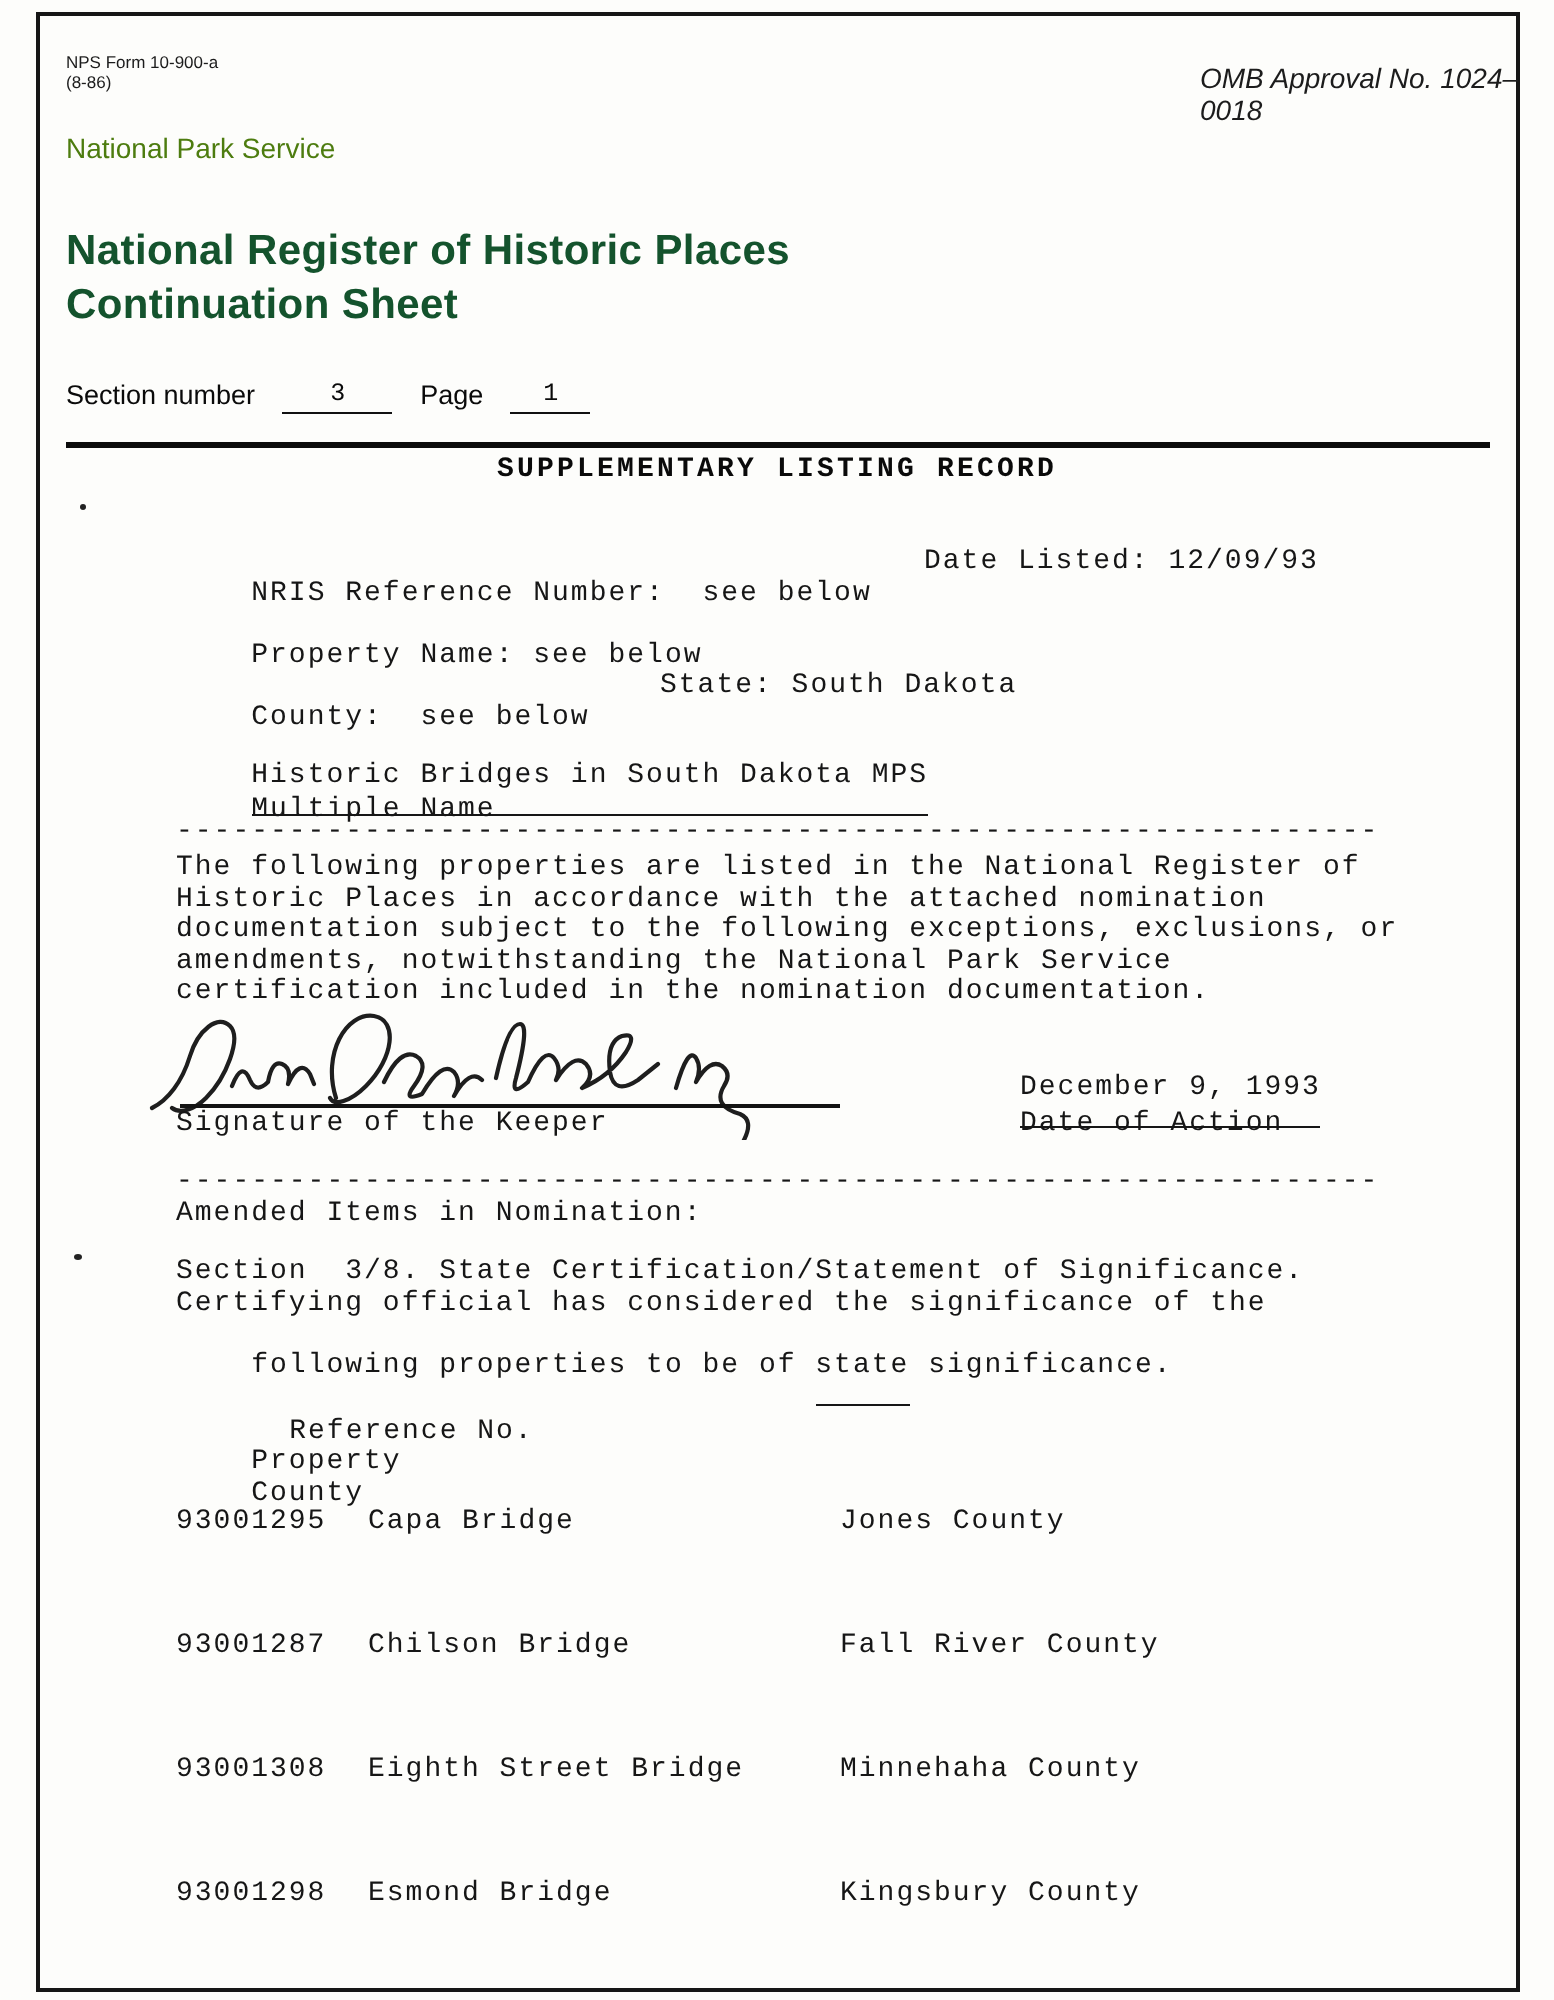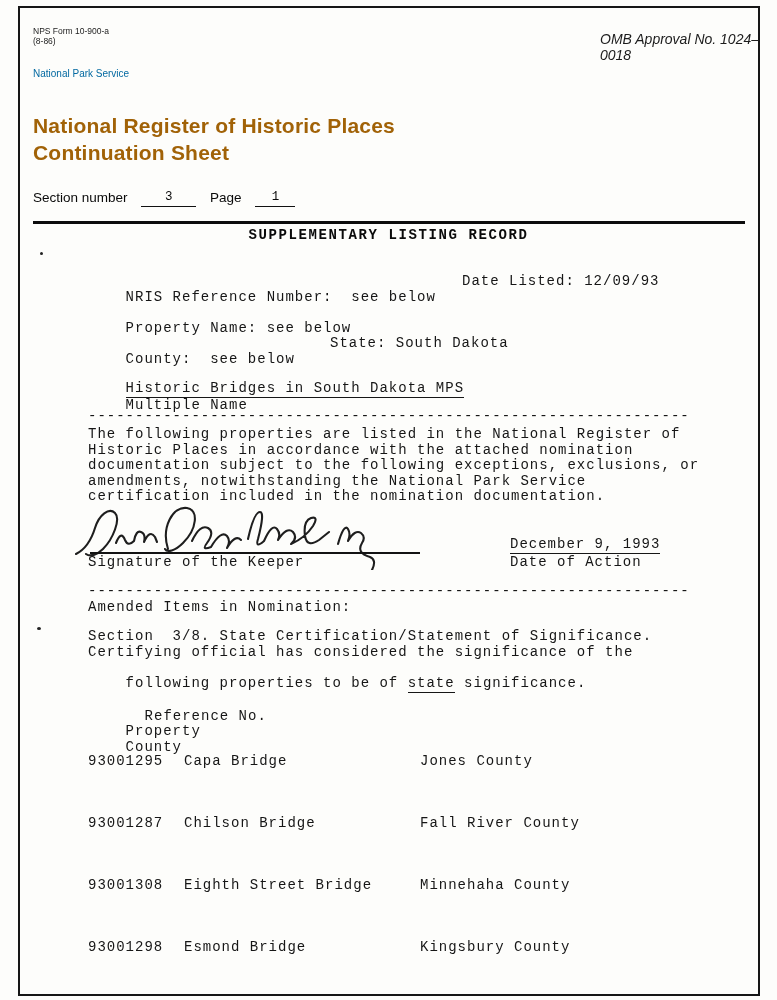--- a/index.html
+++ b/index.html
@@ -8,41 +8,41 @@
   .scan-border{position:absolute;left:18px;top:6px;right:17px;bottom:4px;border:2px solid #161616;pointer-events:none;}
   .speck{position:absolute;background:#222;border-radius:50%;}
   .s1{left:40px;top:252px;width:3px;height:3px;}
   .s2{left:37px;top:627px;width:4px;height:3px;}
 
   .meta-left{position:absolute;left:33px;top:26px;font-size:8.5px;line-height:10px;color:#1c1c1c;}
   .meta-right{position:absolute;left:600px;top:31px;font-size:14px;font-style:italic;color:#1c1c1c;}
 
   .agency{position:absolute;left:33px;top:66px;}
   .agency1{font-weight:bold;font-size:13.5px;line-height:16px;color:#000;}
-  .agency2{font-size:10px;line-height:16px;color:#0369a1;}
+  .agency2{font-size:14px;line-height:16px;color:#4d7c0f;}
 
-  .doc-title{position:absolute;left:33px;top:112px;font-weight:bold;font-size:21px;line-height:27px;color:#a16207;letter-spacing:.2px;}
+  .doc-title{position:absolute;left:33px;top:112px;font-weight:bold;font-size:21px;line-height:27px;color:#14532d;letter-spacing:.2px;}
 
   .section-row{position:absolute;left:33px;top:190px;font-size:13.5px;color:#0a0a0a;}
   .section-row .lbl{vertical-align:baseline;}
   .blank{display:inline-block;text-align:center;border-bottom:1.5px solid #111;
          font-family:"Liberation Mono","DejaVu Sans Mono",monospace;font-size:12.5px;
          margin:0 10px;transform:translateY(-2px);padding-bottom:2px;}
   .w55{width:55px;}
   .w40{width:40px;}
 
   .rule{position:absolute;left:33px;top:221px;width:712px;height:2.5px;background:#0c0c0c;}
 
   .mono{font-family:"Liberation Mono","DejaVu Sans Mono",monospace;font-size:14px;line-height:15.5px;
         letter-spacing:1px;color:#161616;}
   .slr-heading{position:absolute;left:0;top:228px;width:100%;text-align:center;font-weight:bold;letter-spacing:1.6px;color:#0a0a0a;}
   .line{position:absolute;left:88px;white-space:pre;}
   .abs{position:absolute;top:0;white-space:pre;}
   .prewrap{white-space:pre-wrap;width:660px;}
-  .u{border-bottom:1.6px solid #161616;padding-bottom:1px;}
+  .u{border-bottom:1.6px solid #161616;padding-bottom:11px;}
 
   .sig-svg{position:absolute;left:70px;top:498px;width:350px;height:72px;}
   .sig-svg path{fill:none;stroke:#1e1e1e;stroke-width:2.1;stroke-linecap:round;stroke-linejoin:round;}
   .sig-line{position:absolute;left:90px;top:552px;width:330px;border-top:2px solid #131313;}
   .keeper-label{top:555px;text-align:right;}
   .date-value{position:absolute;left:510px;top:537px;}
   .date-label{position:absolute;left:510px;top:555px;white-space:pre;}
 
   .hcol1{display:inline-block;width:150px;padding-left:19px;}
   .hcol2{display:inline-block;width:132px;}

